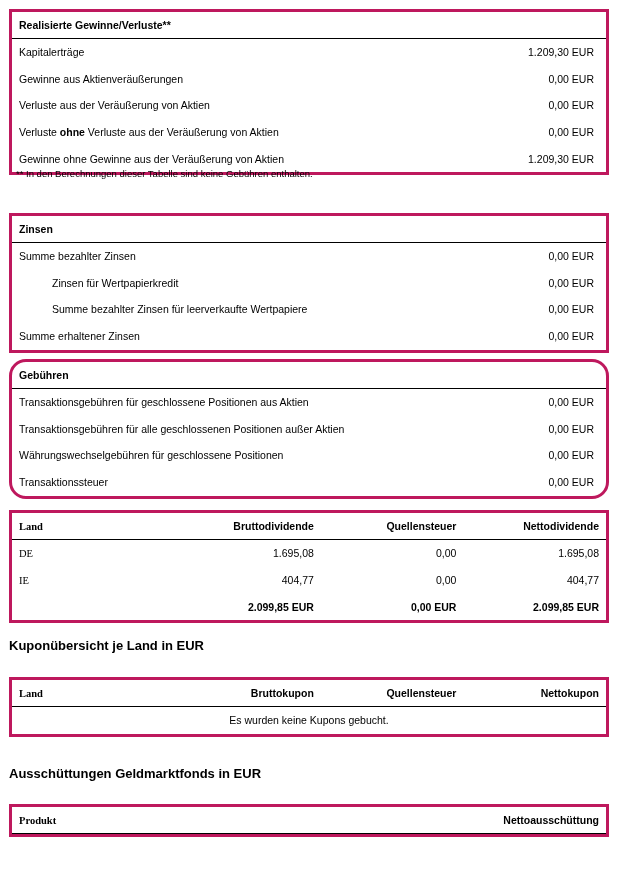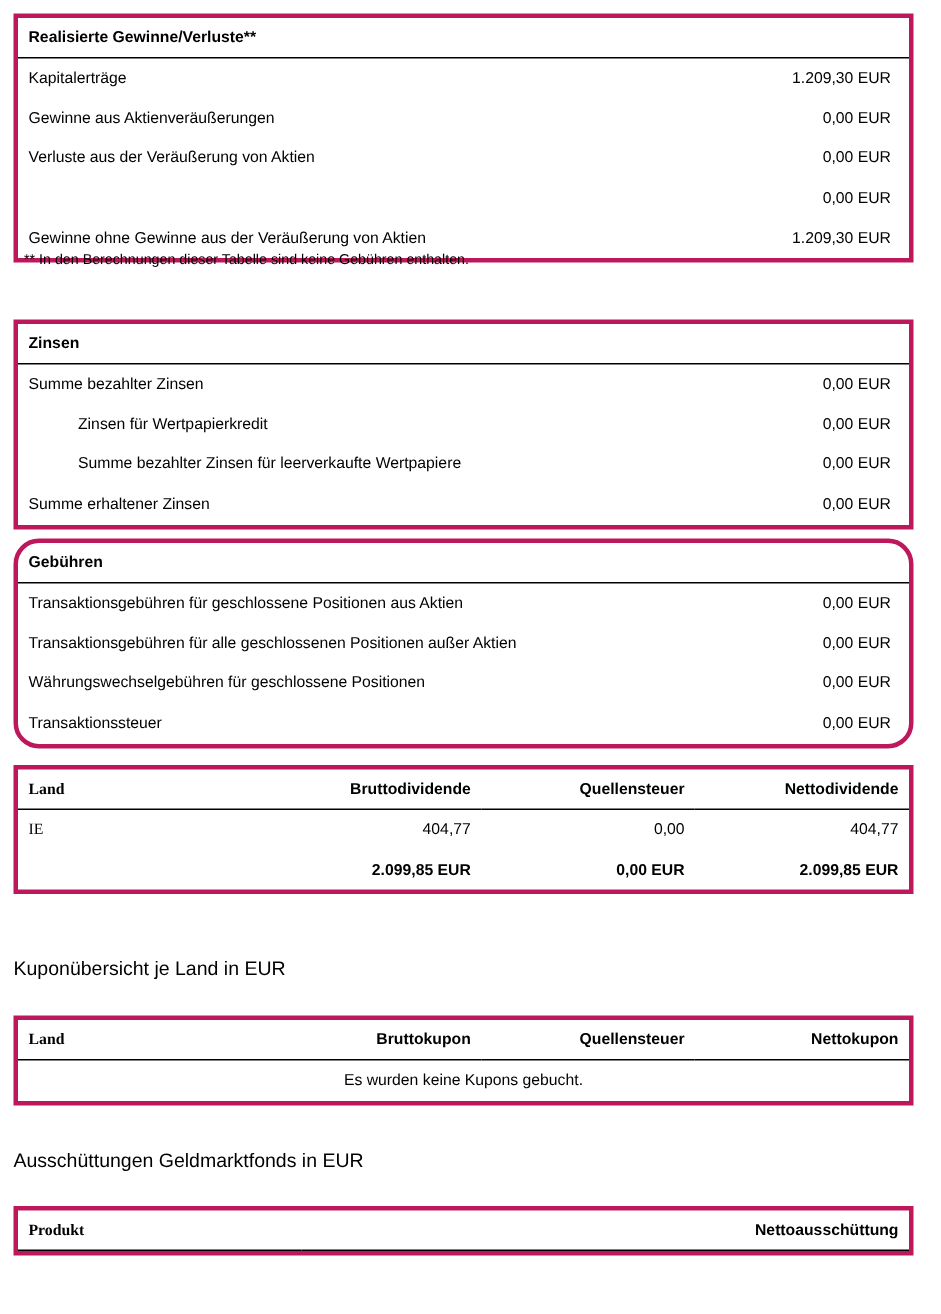--- a/index.html
+++ b/index.html
@@ -12,21 +12,21 @@
     border: 3px solid #be185d; box-sizing: border-box;
   }
   .box .hdr {
     height: 26px; line-height: 26px; padding-left: 7px; font-weight: bold;
     border-bottom: 1px solid #000;
   }
   .row { position: relative; height: 26.7px; line-height: 26.7px; padding-left: 7px; }
   .row.indent { padding-left: 40px; }
   .row .val { position: absolute; right: 12px; top: 0; }
   .note { position: absolute; left: 16px; font-size: 9.5px; }
-  .h2 { position: absolute; left: 9px; font-size: 13px; font-weight: normal; }
+  .h2 { position: absolute; left: 9px; font-size: 13px; font-weight: bold; }
   .tbl { width: 100%; border-collapse: collapse; }
   .tbl td, .tbl th { height: 26.7px; padding: 0 7px; font-size: 10.5px; white-space: nowrap; }
   .tbl th { font-weight: bold; }
   .tbl .hrow th { border-bottom: 1px solid #000; height: 26px; }
   .l { text-align: left; font-family: Liberation Serif, serif; } .r { text-align: right; } .c { text-align: center; }
   .b { font-weight: bold; }
 </style>
 </head>
 <body>
 
@@ -38,20 +38,21 @@
   </div>
   <div class="row">
     <span>Gewinne aus Aktienveräußerungen</span>
     <span class="val">0,00 EUR</span>
   </div>
   <div class="row">
     <span>Verluste aus der Veräußerung von Aktien</span>
     <span class="val">0,00 EUR</span>
   </div>
   <div class="row">
+    <span><span>Verluste </span><b>ohne</b><span> Verluste aus der Veräußerung von Aktien</span></span>
     <span class="val">0,00 EUR</span>
   </div>
   <div class="row">
     <span>Gewinne ohne Gewinne aus der Veräußerung von Aktien</span>
     <span class="val">1.209,30 EUR</span>
   </div>
 </div>
 <div class="note" style="top:168px;">** In den Berechnungen dieser Tabelle sind keine Gebühren enthalten.</div>
 
 <div class="box" style="top:213px;">
@@ -103,20 +104,26 @@
         <col style="width:24%">
       </colgroup>
     <tbody>
         <tr class="hrow">
       <th class="l">Land</th>
       <th class="r">Bruttodividende</th>
       <th class="r">Quellensteuer</th>
       <th class="r">Nettodividende</th>
     </tr>
     <tr>
+      <td class="l">DE</td>
+      <td class="r">1.695,08</td>
+      <td class="r">0,00</td>
+      <td class="r">1.695,08</td>
+    </tr>
+    <tr>
       <td class="l">IE</td>
       <td class="r">404,77</td>
       <td class="r">0,00</td>
       <td class="r">404,77</td>
     </tr>
     <tr>
       <td class="l b"></td>
       <td class="r b">2.099,85 EUR</td>
       <td class="r b">0,00 EUR</td>
       <td class="r b">2.099,85 EUR</td>

